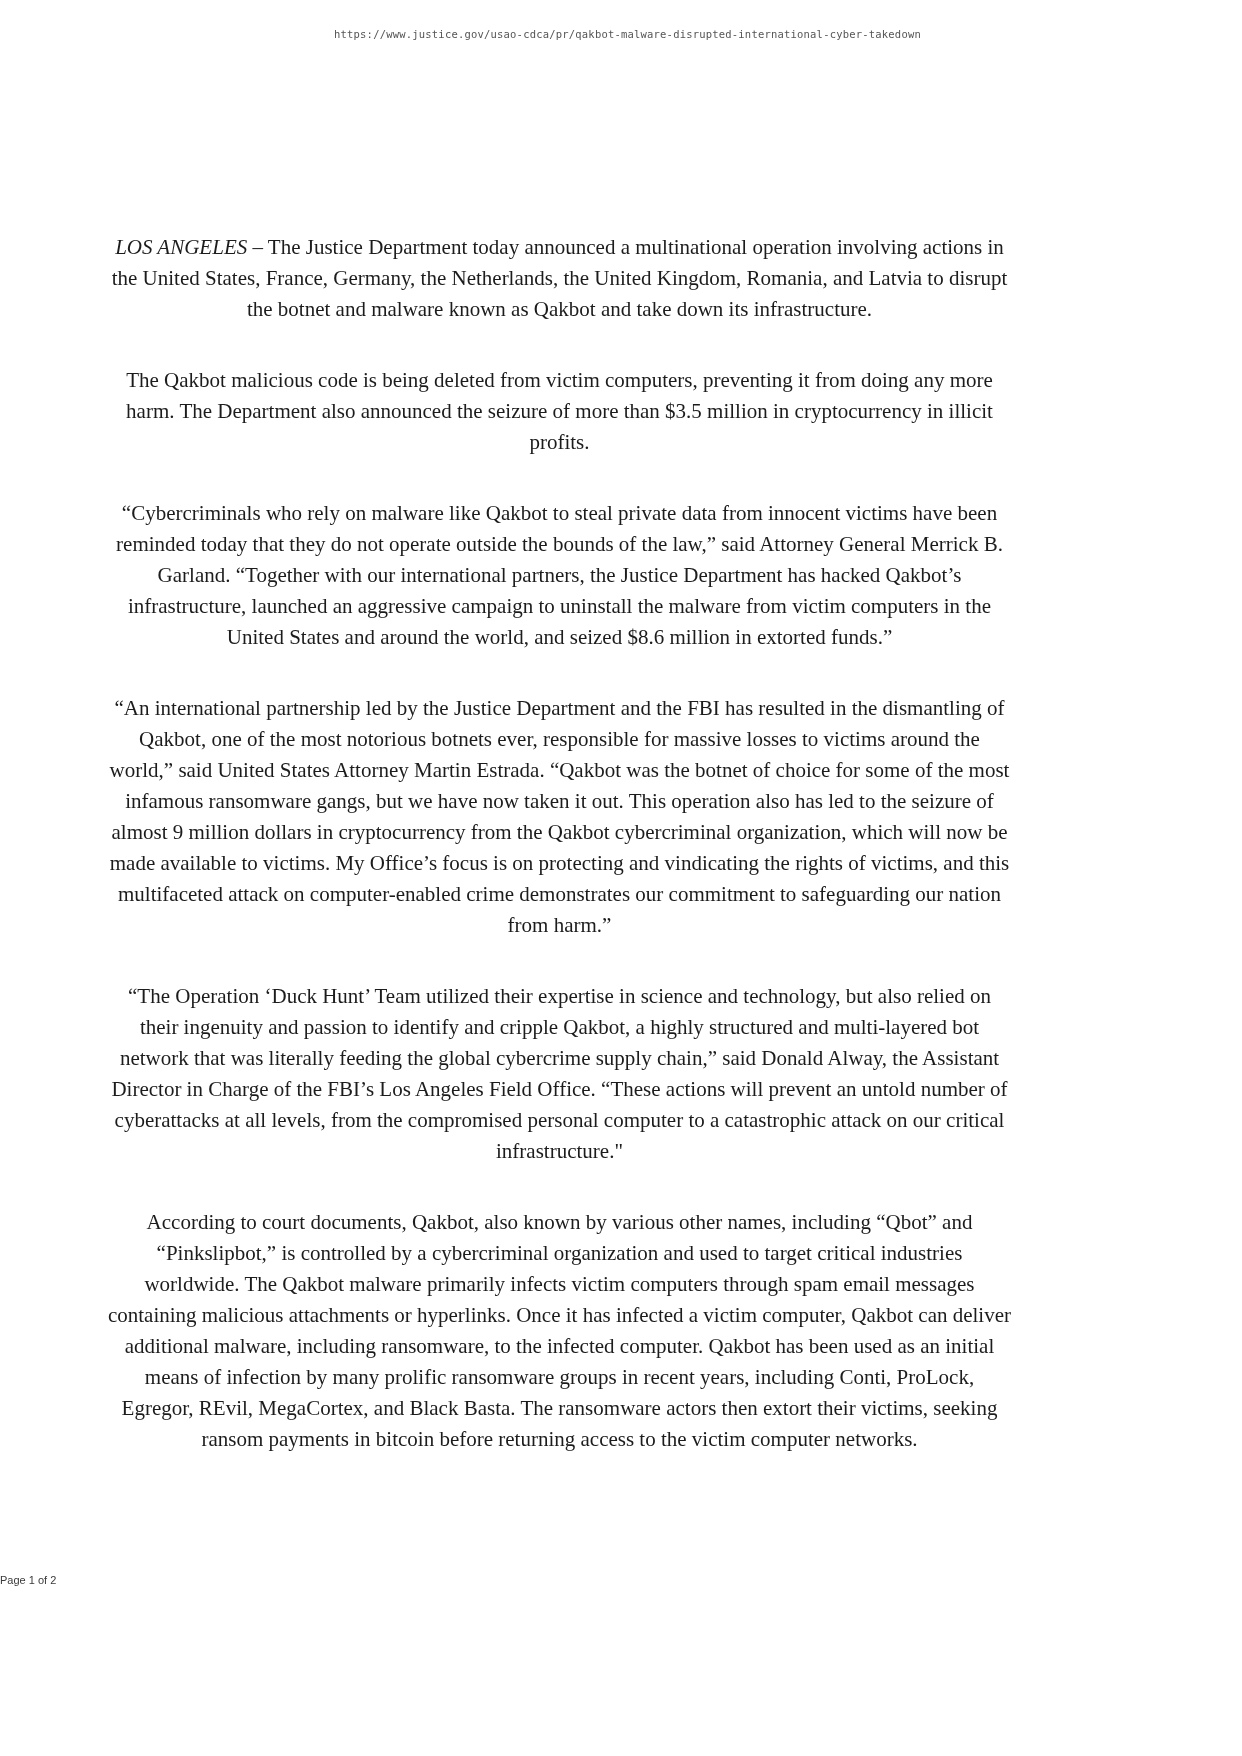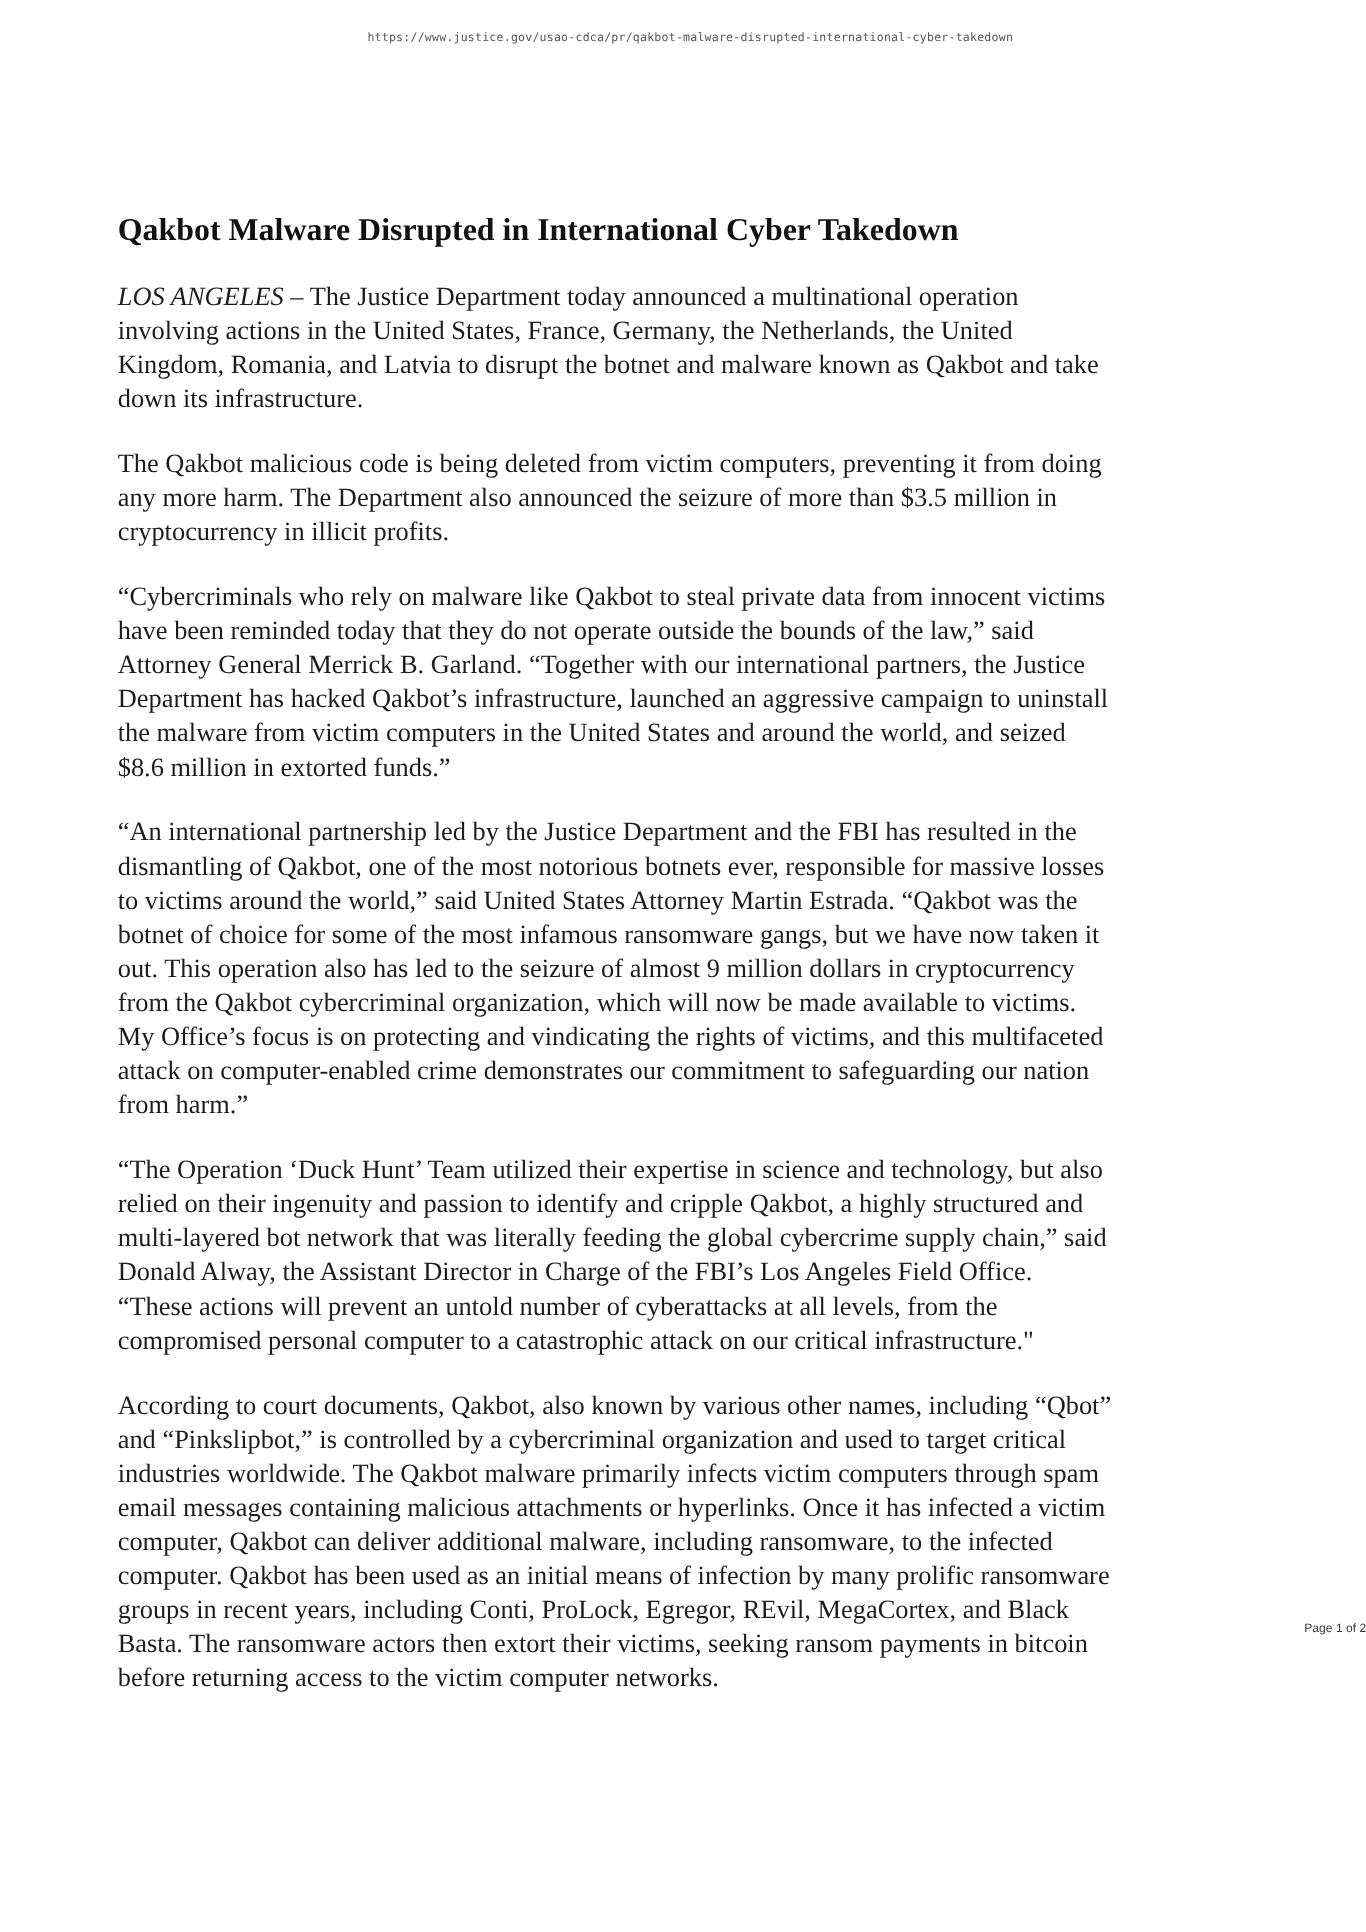--- a/index.html
+++ b/index.html
@@ -36,47 +36,47 @@
     line-height: 1.2;
     font-weight: 700;
     color: #111111;
   }
   .meta {
     margin-top: 24px;
     font-size: 15px;
     color: #6f6f6f;
   }
   .para {
-    margin-top: 28px;
-    font-size: 24px;
+    margin-top: 40px;
+    font-size: 21px;
     line-height: 31px;
     color: #1c1c1c;
+    text-align: center;
   }
   .dateline {
     font-style: italic;
   }
   .page-footer {
     position: absolute;
-    top: 1475px;
+    top: 1574px;
     left: 0;
     width: 100%;
-    text-align: right;
+    text-align: left;
     font-family: "Liberation Sans", sans-serif;
     font-size: 11px;
     color: #3a3a3a;
   }
 </style>
 </head>
 <body>
 
 <div class="url-header">https://www.justice.gov/usao-cdca/pr/qakbot-malware-disrupted-international-cyber-takedown</div>
 
 <div class="content">
 
-  <h1 class="title">Qakbot Malware Disrupted in International Cyber Takedown</h1>
 
 
   <p class="para"><em class="dateline">LOS ANGELES</em><span> – The Justice Department today announced a multinational operation involving actions in the United States, France, Germany, the Netherlands, the United Kingdom, Romania, and Latvia to disrupt the botnet and malware known as Qakbot and take down its infrastructure.</span></p>
 
   <p class="para"><span>The Qakbot malicious code is being deleted from victim computers, preventing it from doing any more harm. The Department also announced the seizure of more than $3.5 million in cryptocurrency in illicit profits.</span></p>
 
 
   <p class="para"><span>“Cybercriminals who rely on malware like Qakbot to steal private data from innocent victims have been reminded today that they do not operate outside the bounds of the law,” said Attorney General Merrick B. Garland. “Together with our international partners, the Justice Department has hacked Qakbot’s infrastructure, launched an aggressive campaign to uninstall the malware from victim computers in the United States and around the world, and seized $8.6 million in extorted funds.”</span></p>
 
   <p class="para"><span>“An international partnership led by the Justice Department and the FBI has resulted in the dismantling of Qakbot, one of the most notorious botnets ever, responsible for massive losses to victims around the world,” said United States Attorney Martin Estrada. “Qakbot was the botnet of choice for some of the most infamous ransomware gangs, but we have now taken it out. This operation also has led to the seizure of almost 9 million dollars in cryptocurrency from the Qakbot cybercriminal organization, which will now be made available to victims. My Office’s focus is on protecting and vindicating the rights of victims, and this multifaceted attack on computer-enabled crime demonstrates our commitment to safeguarding our nation from harm.”</span></p>

